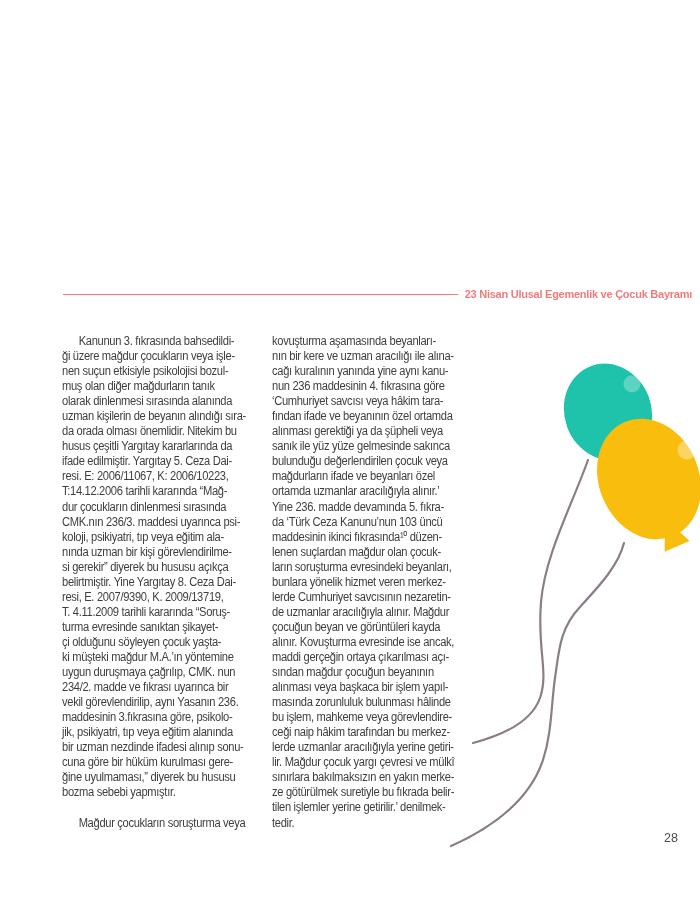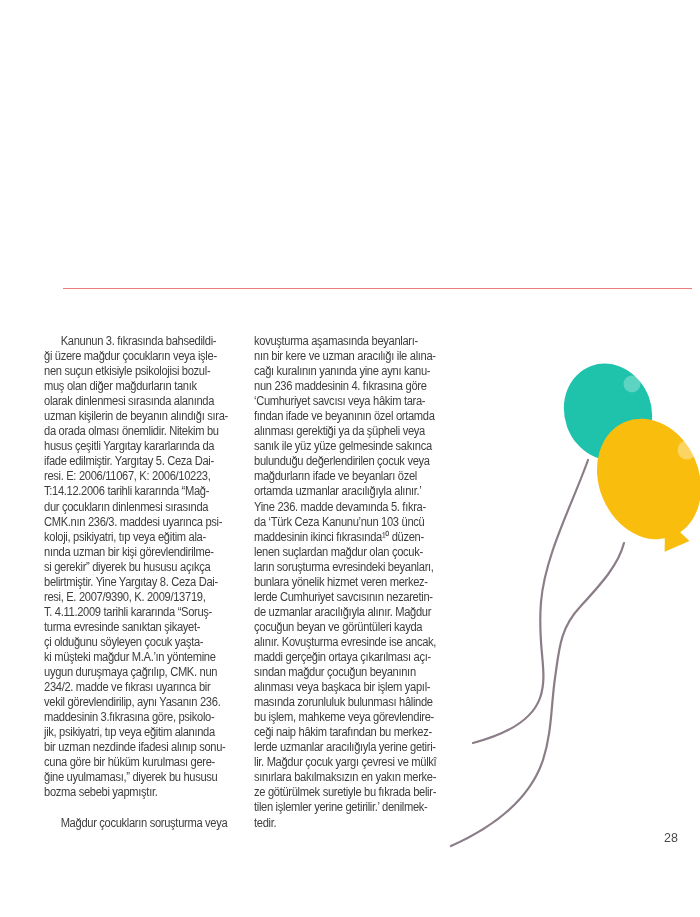--- a/index.html
+++ b/index.html
@@ -29,21 +29,21 @@
   }
   .header-title{
     white-space:nowrap;
     color:var(--accent);
     font-size:11px;font-weight:bold;
     letter-spacing:-0.25px;
   }
   
   .columns{
     position:absolute;
-    left:44px;top:334px;width:420px;
+    left:62px;top:334px;width:420px;
     display:flex;gap:7px;
   }
   .col{width:203px;}
   .col-inner{
     transform:scaleX(0.93);
     transform-origin:0 0;
     color:var(--text);
     font-size:12px;
     letter-spacing:-0.35px;
     line-height:15.05px;
@@ -66,20 +66,21 @@
     font-size:12.5px;
   }
 </style>
 </head>
 <body>
 
 <div class="page">
 
   <div class="header-row">
     <div class="header-rule"></div>
+    <div class="header-title">23 Nisan Ulusal Egemenlik ve Çocuk Bayramı</div>
   </div>
 
   <div class="columns">
     <div class="col">
       <div class="col-inner">
           <div class="line">      Kanunun 3. fıkrasında bahsedildi-</div>
           <div class="line">ği üzere mağdur çocukların veya işle-</div>
           <div class="line">nen suçun etkisiyle psikolojisi bozul-</div>
           <div class="line">muş olan diğer mağdurların tanık</div>
           <div class="line">olarak dinlenmesi sırasında alanında</div>

